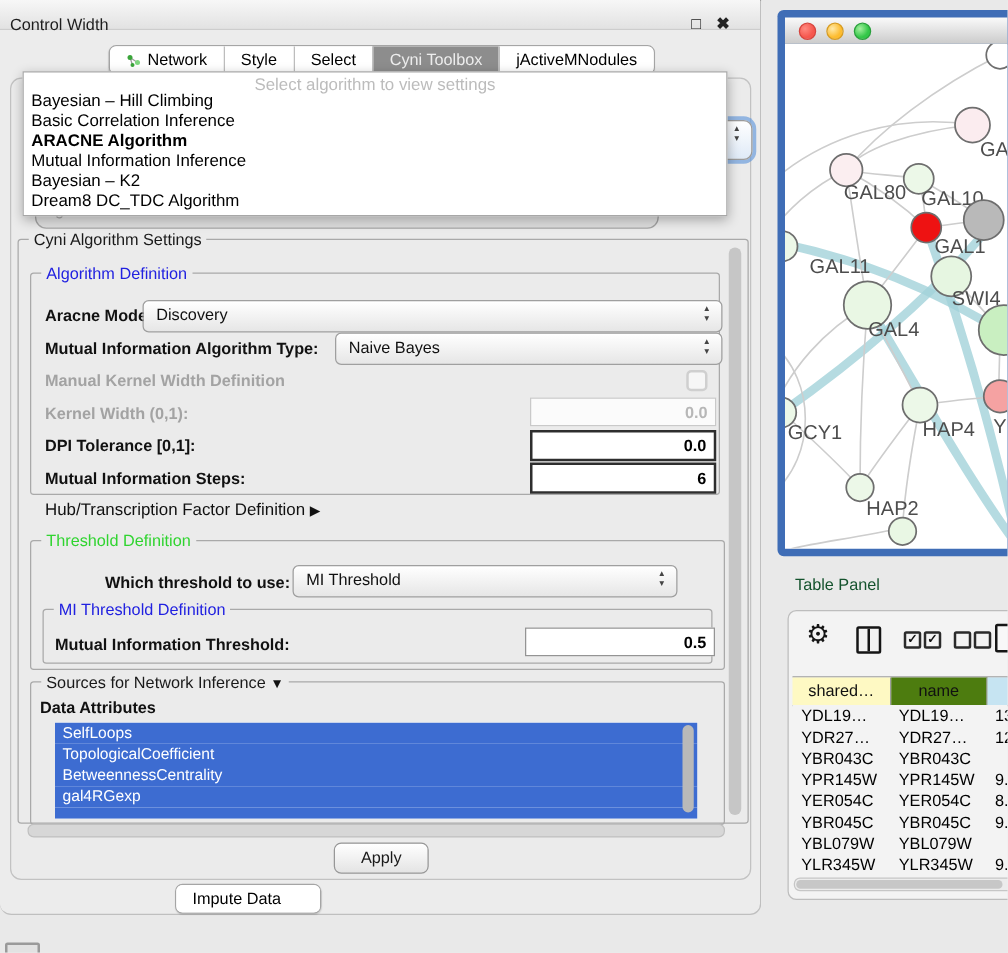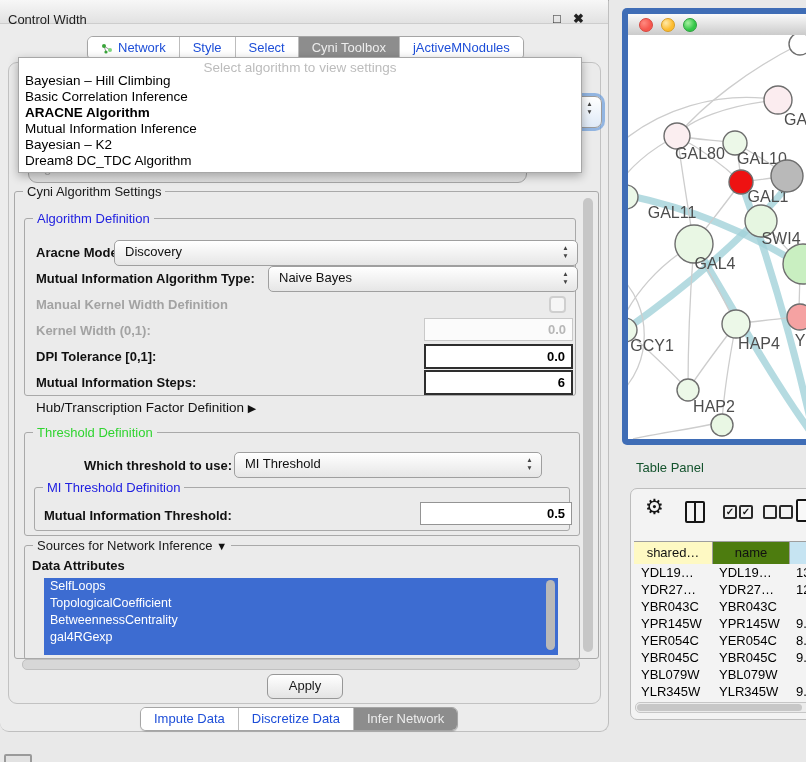--- a/index.html
+++ b/index.html
@@ -17,21 +17,21 @@
                border-bottom:1px solid #cdcdcd;}
   #cp-title{left:8px;top:12px;font-size:13px;color:#1d1d1d;}
   #cp-float{left:553px;top:11px;font-size:13px;color:#222;cursor:default;}
   #cp-close{left:573px;top:11px;font-size:13px;font-weight:bold;color:#222;}
 
   
   .tabbar{display:flex;border:1px solid #a5a5a5;border-radius:6px;overflow:hidden;
           background:#fff;height:22px;box-shadow:0 1px 1px rgba(0,0,0,.12);}
   #top-tabs{left:87px;top:36px;}
   .tab{display:flex;align-items:center;gap:5px;padding:0 13px;line-height:22px;
-       border-left:1px solid #bdbdbd;background:#fff;color:#1d4ed8;white-space:nowrap;}
+       border-left:1px solid #bdbdbd;background:#fff;color:#000000;white-space:nowrap;}
   .tab:first-child{border-left:none;}
   .tab.sel{background:#8d8d8d;color:#ededed;}
 
   
   #cp-panel{left:8px;top:62px;width:591px;height:640px;background:#ebebeb;
             border:1px solid #c2c2c2;border-radius:9px;}
 
   
   #algo-dd{left:18px;top:57px;width:562px;height:114px;background:#fff;
            border:1px solid #a7a7a7;box-shadow:0 3px 9px rgba(0,0,0,.3);z-index:20;}
@@ -90,21 +90,21 @@
 
   
   #v-scroll{left:582px;top:196px;width:12px;height:458px;}
   #v-scroll .thumb{position:absolute;left:1px;top:2px;width:10px;height:454px;background:#c6c6c6;border-radius:5px;}
   #h-scroll{left:22px;top:659px;width:556px;height:9px;background:#d7d7d7;
             border:1px solid #c0c0c0;border-radius:5px;}
 
   
   #apply-btn{left:267px;top:674px;width:74px;height:23px;border:1px solid #979797;border-radius:6px;
              background:linear-gradient(#ffffff,#e4e4e4);text-align:center;line-height:22px;font-size:13px;}
-  #bottom-tabs{left:140px;top:707px;}
+  #bottom-tabs{left:140px;top:707px;flex-direction:column;}
 
   
   #bl-icon{left:4px;top:754px;width:24px;height:14px;border:2px solid #9a9a9a;background:#e2e2e2;border-radius:2px;}
 
   
   #net-window{left:622px;top:8px;width:190px;height:437px;background:#3f6db6;
               border-radius:5px 0 0 5px;}
   #net-titlebar{left:628px;top:14px;width:178px;height:21px;
                 background:linear-gradient(#fafafa,#cbcbcb);border-bottom:1px solid #909090;}
   .traffic{position:absolute;top:18px;width:12px;height:12px;border-radius:50%;}

